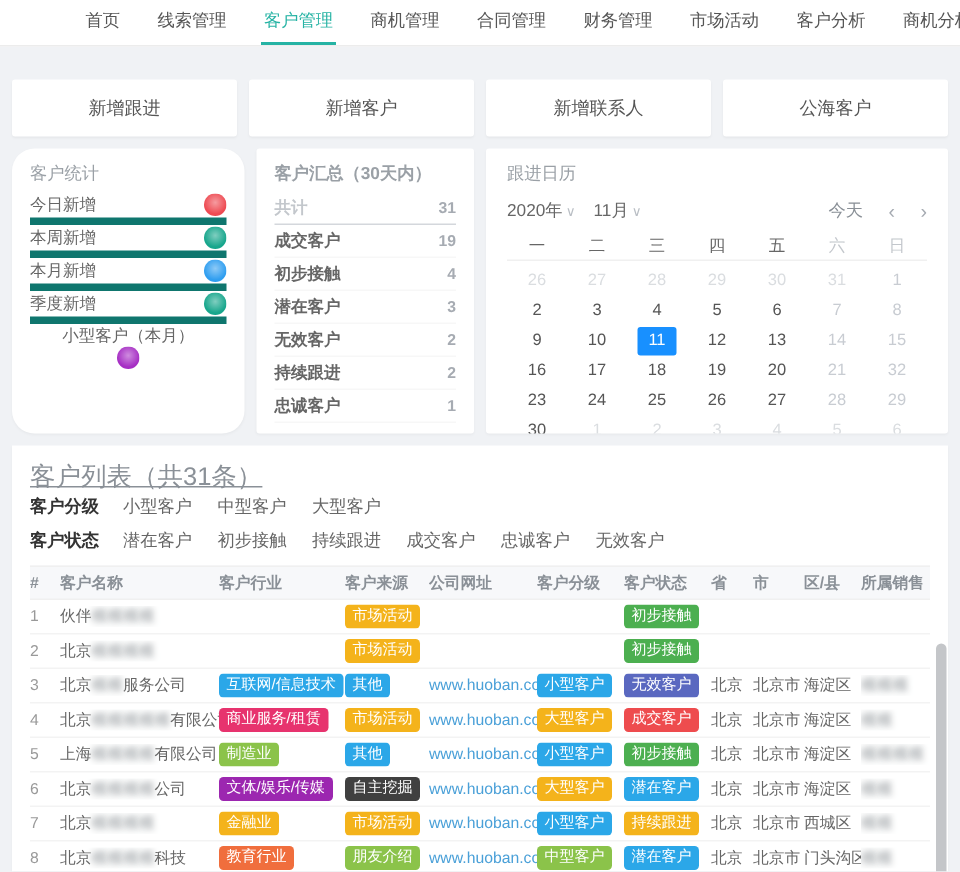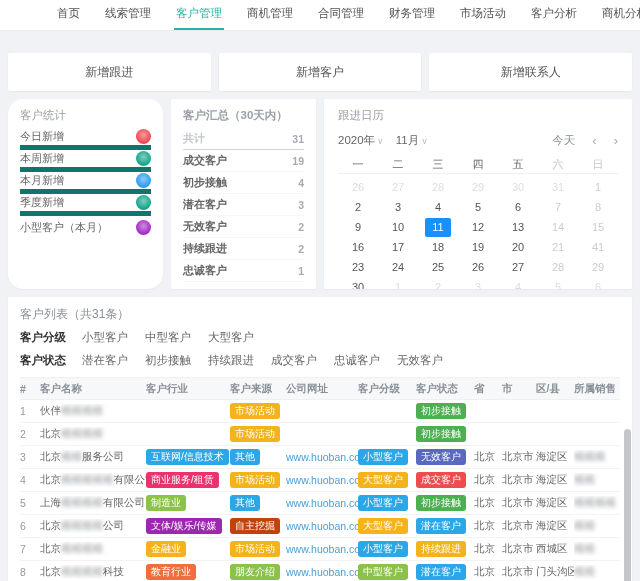--- a/index.html
+++ b/index.html
@@ -24,21 +24,21 @@
 
   
   .panels { display:flex; gap:8px; margin:8px 8px 0; height:190px; }
   .panel { background:#fff; border-radius:2px; padding:9px 12px; overflow:hidden;
            box-shadow:0 1px 2px rgba(0,0,0,.04); }
   .panel-title { color:#9aa0a6; font-size:11.5px; height:20px; }
 
   .stats-panel { width:155px;border-radius:15px; }
   .stat-row { display:flex; justify-content:space-between; align-items:center;
               height:22px; border-bottom:5px solid #0f766e; font-size:11px; color:#666; }
-  .stat-row:last-child { border-bottom:none; }
+  .stat-row:last-child { border-bottom:none;flex-direction:column; }
   .stat-badge { width:15px; height:15px; border-radius:50%; flex:0 0 auto; }
 
   .summary-panel { width:145px;font-weight:bold; }
   .sum-row { display:flex; justify-content:space-between; align-items:center;
              height:22px; font-size:11px; color:#666; border-bottom:1px solid #f7f7f7; }
   .sum-row.total { color:#c3c7cc; border-bottom:1px solid #d4d7dc; }
   .sum-val { color:#a6abb2; font-size:10.5px; }
 
   .calendar-panel { flex:1; padding:9px 14px; }
   .cal-controls { display:flex; align-items:center; height:24px; font-size:11.5px; color:#666; }
@@ -52,21 +52,21 @@
   .cal-cell.head { color:#666; cursor:default; border-bottom:1px solid #f0f0f0; margin-bottom:3px; }
   .cal-cell.head.we { color:#c3c7cc; }
   .cal-cell.dim { color:#c8ccd2; }
   .cal-cell.out { color:#dadde0; }
   .cal-cell.sel span { display:inline-block; width:26px; height:19px; line-height:19px;
                        background:#1890ff; color:#fff; border-radius:2px; }
 
   
   .list-card { background:#fff; margin:8px 8px 0; padding:9px 12px 0; height:284px;
                position:relative; overflow:hidden; box-shadow:0 1px 2px rgba(0,0,0,.04); }
-  .list-title { color:#8a9097; font-size:12px; height:20px; }
+  .list-title { color:#8a9097; font-size:17px; height:20px;text-decoration:underline; }
   .filters-row { display:flex; align-items:center; height:23px; font-size:11.5px; }
   .filter-label { font-weight:bold; color:#333; margin-right:16px; }
   .filter-opt { color:#666; margin-right:17px; cursor:pointer; }
 
   .table { margin-top:5px; font-size:10.5px; }
   .t-head, .t-row { display:grid; align-items:center;
       grid-template-columns:20px 106px 84px 56px 72px 58px 58px 28px 34px 38px 1fr; }
   .t-head { height:23px; background:#f7f8fa; color:#8a9097; font-weight:bold;
             border-top:1px solid #f0f0f0; border-bottom:1px solid #f0f0f0; }
   .t-head > div { padding-right:4px; white-space:nowrap; overflow:hidden; }
@@ -93,20 +93,21 @@
     <div class="tab">财务管理</div>
     <div class="tab">市场活动</div>
     <div class="tab">客户分析</div>
     <div class="tab">商机分析</div>
   </div>
 
 <div class="actions" id="actions">
     <div class="action-btn">新增跟进</div>
     <div class="action-btn">新增客户</div>
     <div class="action-btn">新增联系人</div>
+    <div class="action-btn">公海客户</div>
   </div>
 
 <div class="panels">
 
   <div class="panel stats-panel">
     <div class="panel-title">客户统计</div>
     <div id="stats-items">
         <div class="stat-row">
           <span>今日新增</span>
           <span class="stat-badge" style="background: radial-gradient(circle at 50% 40%, rgba(255, 255, 255, 0.45), rgba(255, 255, 255, 0) 65%) rgb(238, 74, 82);"></span>
@@ -207,21 +208,21 @@
         <div class="cal-cell">12</div>
         <div class="cal-cell">13</div>
         <div class="cal-cell dim">14</div>
         <div class="cal-cell dim">15</div>
         <div class="cal-cell">16</div>
         <div class="cal-cell">17</div>
         <div class="cal-cell">18</div>
         <div class="cal-cell">19</div>
         <div class="cal-cell">20</div>
         <div class="cal-cell dim">21</div>
-        <div class="cal-cell dim">41</div>
+        <div class="cal-cell dim">32</div>
         <div class="cal-cell">23</div>
         <div class="cal-cell">24</div>
         <div class="cal-cell">25</div>
         <div class="cal-cell">26</div>
         <div class="cal-cell">27</div>
         <div class="cal-cell dim">28</div>
         <div class="cal-cell dim">29</div>
         <div class="cal-cell">30</div>
         <div class="cal-cell out">1</div>
         <div class="cal-cell out">2</div>
@@ -329,21 +330,21 @@
           <div><span class="tag" style="background: rgb(76, 175, 80);">初步接触</span></div>
           <div>北京</div>
           <div>北京市</div>
           <div>海淀区</div>
           <div><span class="redacted">模模模模</span></div>
         </div>
         <div class="t-row">
           <div class="cell-num">6</div>
           <div><span>北京</span><span class="redacted">模模模模</span><span>公司</span></div>
           <div><span class="tag" style="background: rgb(156, 39, 176);">文体/娱乐/传媒</span></div>
-          <div><span class="tag" style="background: #c2410c;">自主挖掘</span></div>
+          <div><span class="tag" style="background: #404040;">自主挖掘</span></div>
           <div><span class="link">www.huoban.com</span></div>
           <div><span class="tag" style="background: rgb(244, 179, 27);">大型客户</span></div>
           <div><span class="tag" style="background: rgb(43, 167, 232);">潜在客户</span></div>
           <div>北京</div>
           <div>北京市</div>
           <div>海淀区</div>
           <div><span class="redacted">模模</span></div>
         </div>
         <div class="t-row">
           <div class="cell-num">7</div>

